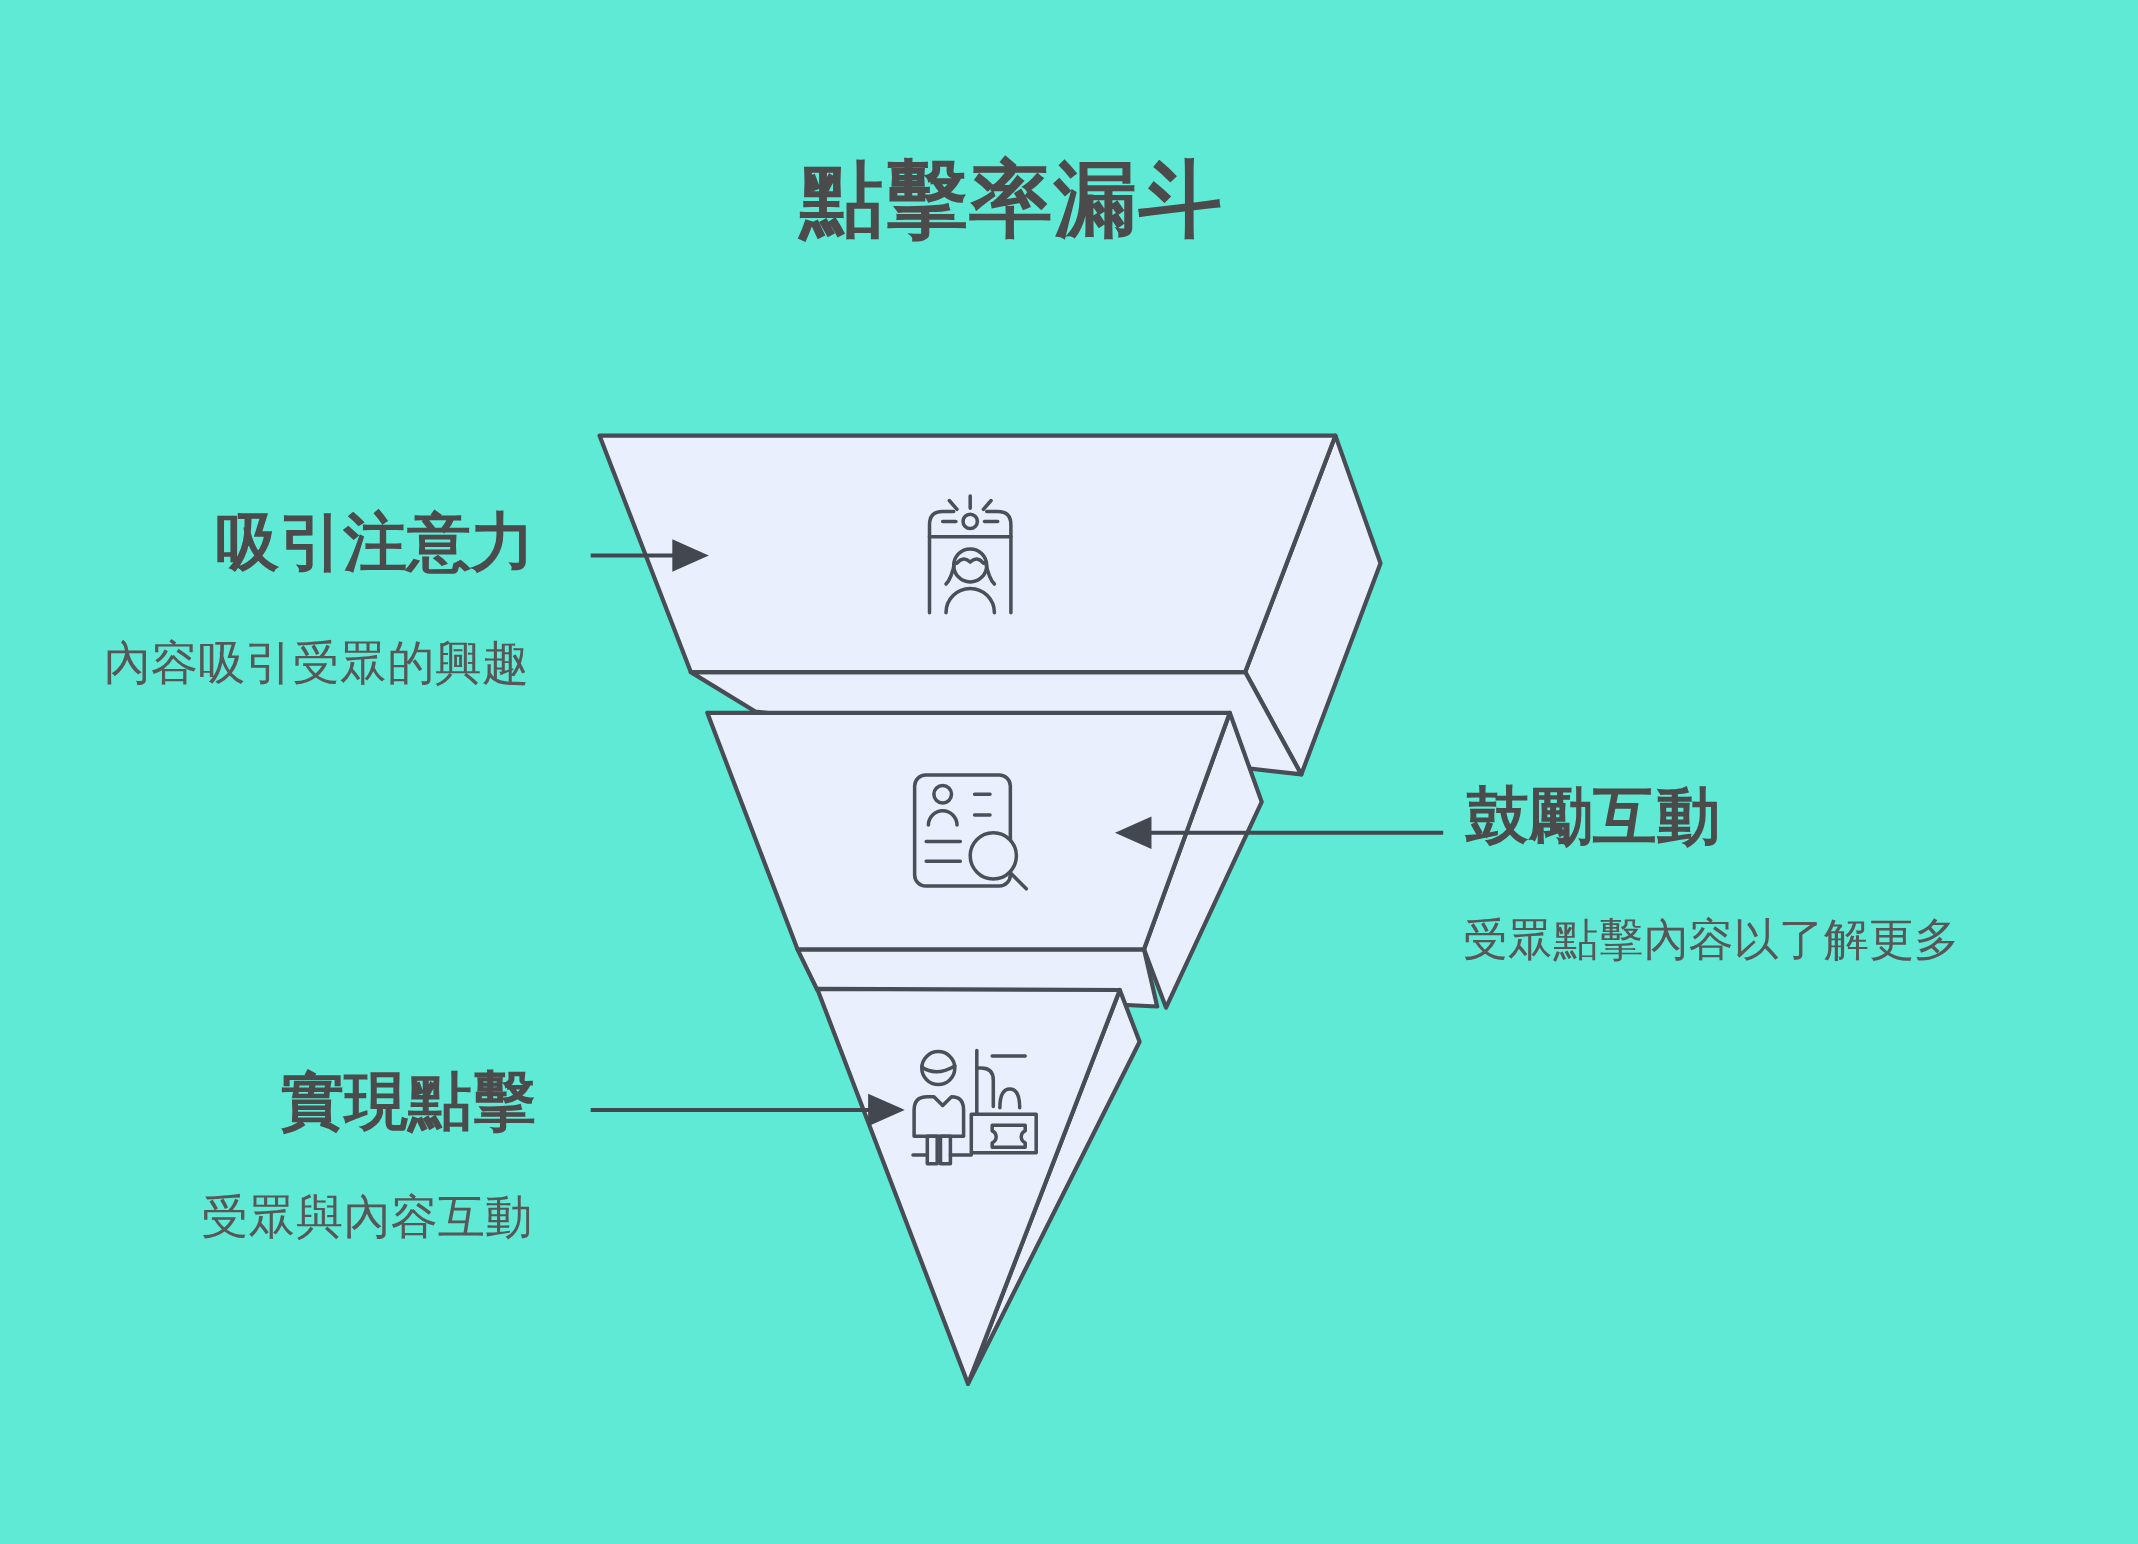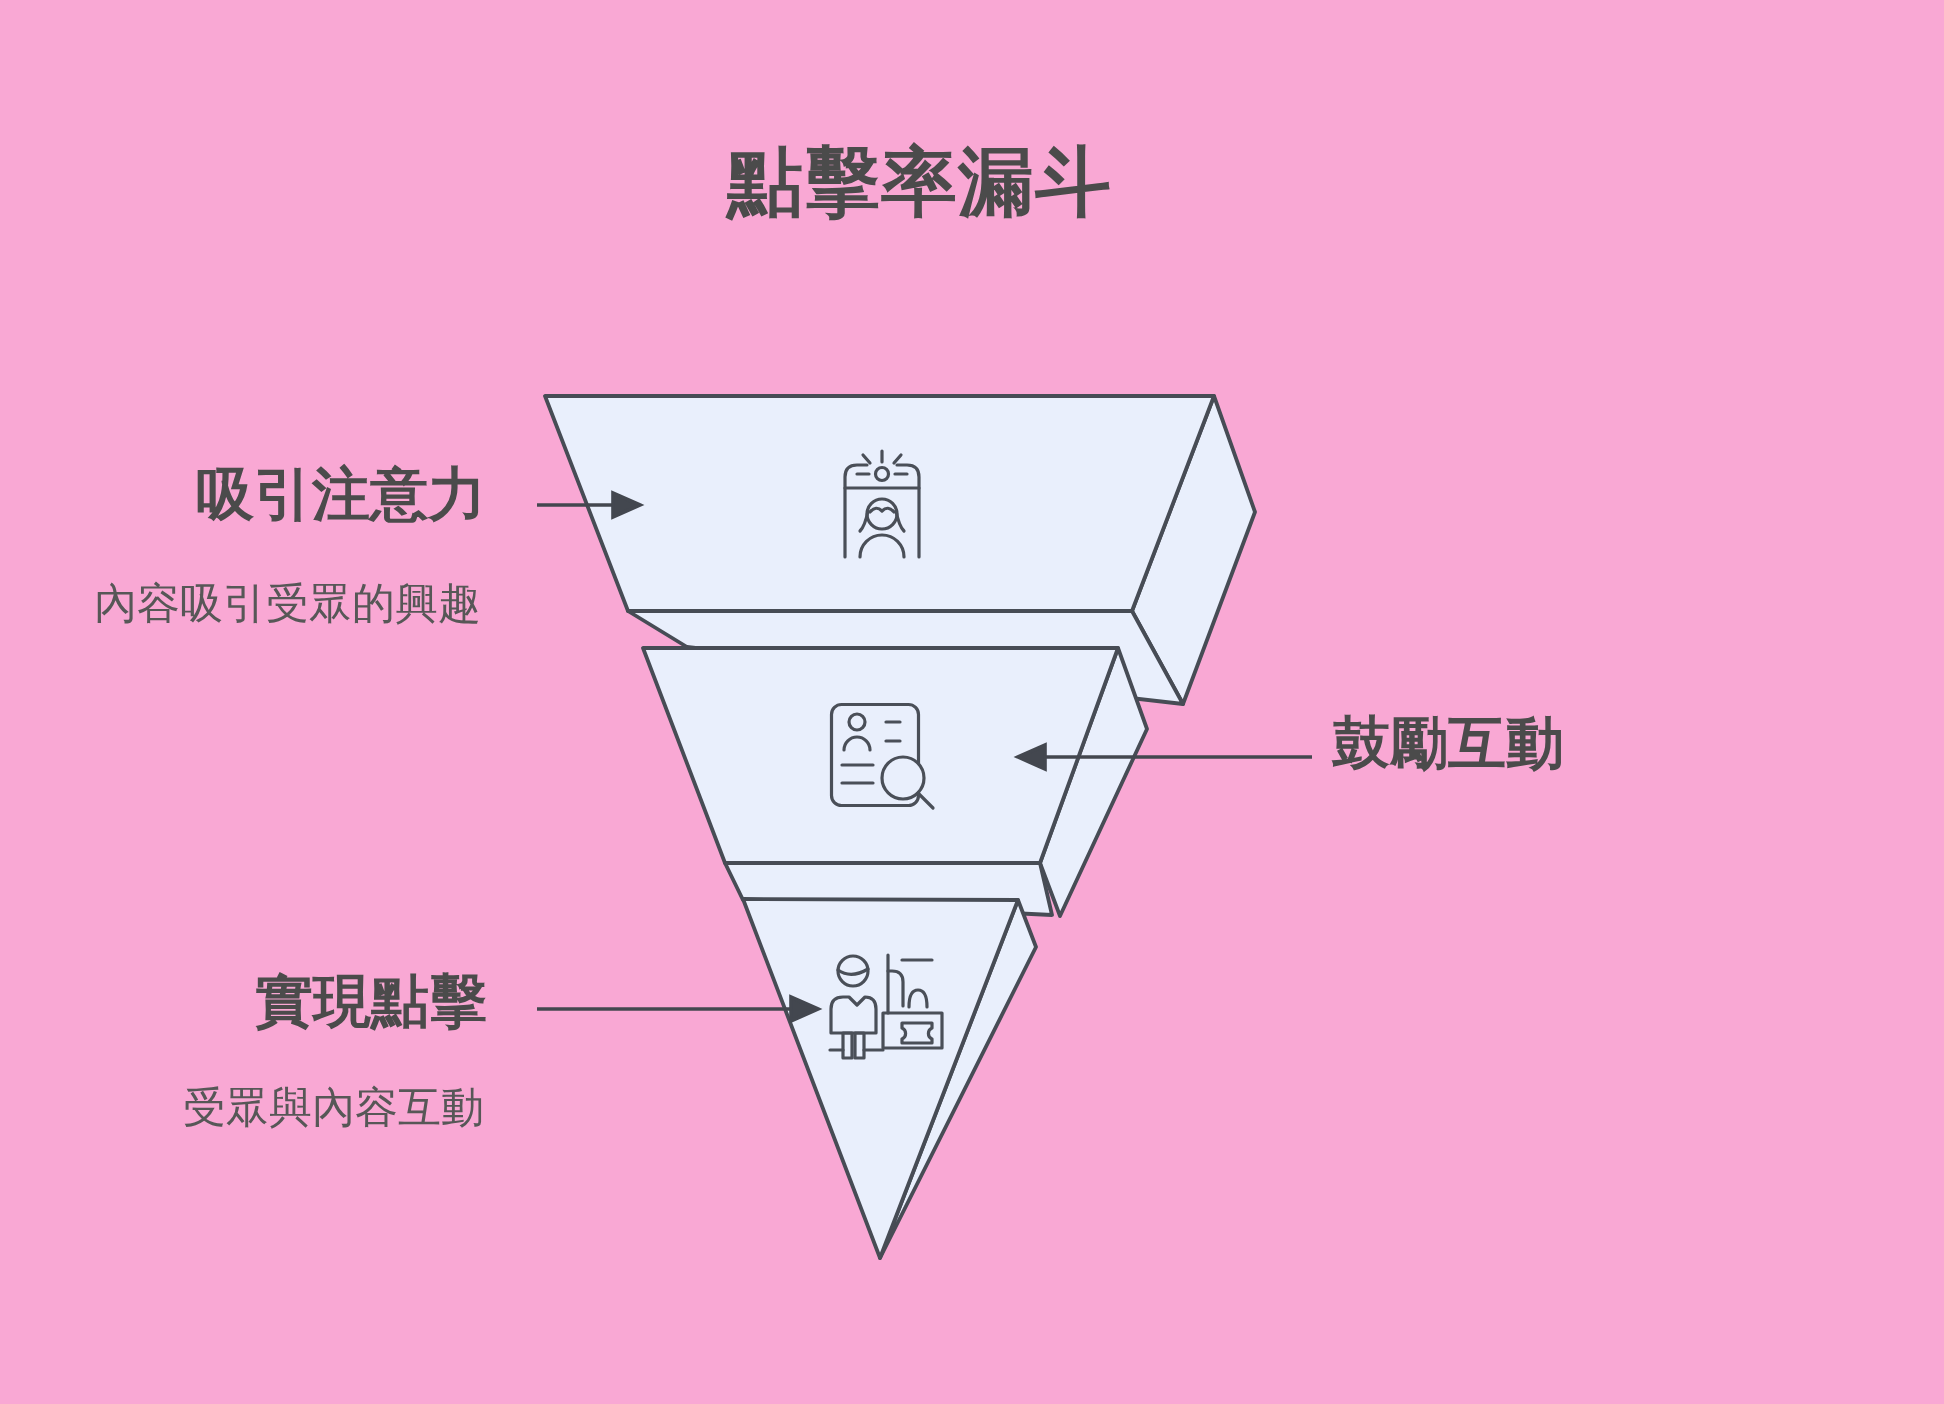--- a/index.html
+++ b/index.html
@@ -1,19 +1,19 @@
 <!DOCTYPE html>
 <html><head>
 <meta charset="utf-8">
 <style>
   html,body{margin:0;padding:0;background:#ffffff;}
   .canvas{
     position:relative;
     width:1944px;height:1404px;
-    background:#f9a8d4;
+    background:#5eead4;
     overflow:hidden;
     font-family:"Liberation Sans","DejaVu Sans",sans-serif;
   }
   .funnel-svg{position:absolute;left:0;top:0;}
   .txt{position:absolute;white-space:nowrap;color:#4b4b4b;line-height:1.1;}
   .title{left:727px;top:140px;font-size:76px;font-weight:700;letter-spacing:1px;}
   .stage-label{font-size:58px;font-weight:700;}
   .stage-desc{font-size:43px;font-weight:400;color:#575757;}
   .lbl1{left:196px;top:462px;}
   .desc1{left:94px;top:580px;}
@@ -99,17 +99,18 @@
         <rect x="53" y="58" width="59" height="35"></rect>
         <path d="M72,68 H102 V73 A6,6 0 0 0 102,84 V88 H72 V84 A6,6 0 0 0 72,73 Z"></path>
       </g>
     </g>
   </svg>
 
   <div class="txt stage-desc desc1">內容吸引受眾的興趣</div>
   <div class="txt stage-label lbl1">吸引注意力</div>
 
   <div class="txt stage-label lbl2">鼓勵互動</div>
+  <div class="txt stage-desc desc2">受眾點擊內容以了解更多</div>
 
   <div class="txt stage-label lbl3">實現點擊</div>
   <div class="txt stage-desc desc3">受眾與內容互動</div>
 
 </div>
 
 </body></html>

